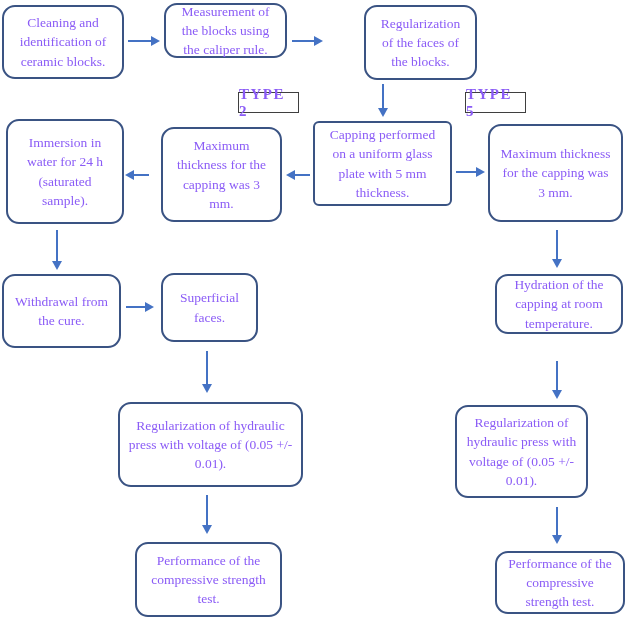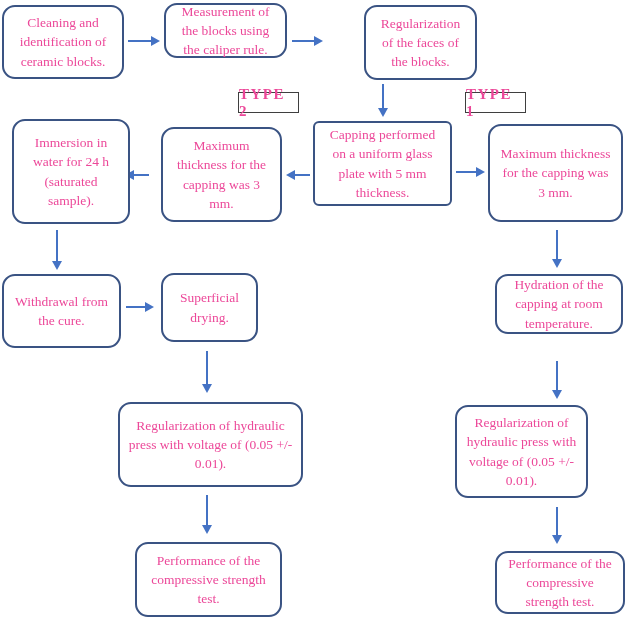--- a/index.html
+++ b/index.html
@@ -2,21 +2,21 @@
 <html><head>
 <meta charset="utf-8">
 <style>
   html, body { margin: 0; padding: 0; background: #ffffff; }
   #canvas {
     position: relative;
     width: 627px;
     height: 620px;
     background: #ffffff;
     font-family: "Liberation Serif", "DejaVu Serif", serif;
-    color: #ec4899;
+    color: #8b5cf6;
     overflow: hidden;
   }
   
   .node {
     position: absolute;
     box-sizing: border-box;
     border: 2px solid #3a5383;
     border-radius: 13px;
     background: #ffffff;
     display: flex;
@@ -26,21 +26,21 @@
     font-size: 13.5px;
     line-height: 1.42;
     padding: 4px 8px;
   }
   
   .n0  { left: 2px;   top: 5px;   width: 122px; height: 74px; }
   .n1  { left: 164px; top: 3px;   width: 123px; height: 55px; }
   .n2  { left: 328px; top: 5px;   width: 113px; height: 75px; margin-left: 36px; }
   .n3  { left: 313px; top: 121px; width: 139px; height: 85px; border-radius: 6px; }
   .n4  { left: 161px; top: 127px; width: 121px; height: 95px; padding: 4px 10px; }
-  .n5  { left: 12px;   top: 119px; width: 118px; height: 105px; }
+  .n5  { left: 6px;   top: 119px; width: 118px; height: 105px; }
   .n6  { left: 488px; top: 124px; width: 135px; height: 98px; }
   .n7  { left: 2px;   top: 274px; width: 119px; height: 74px; }
   .n8  { left: 161px; top: 273px; width: 97px;  height: 69px; }
   .n9  { left: 118px; top: 402px; width: 185px; height: 85px; }
   .n10 { left: 135px; top: 542px; width: 147px; height: 75px; }
   .n11 { left: 495px; top: 274px; width: 128px; height: 60px; }
   .n12 { left: 455px; top: 405px; width: 133px; height: 93px; }
   .n13 { left: 495px; top: 551px; width: 130px; height: 63px; }
 
   
@@ -98,34 +98,34 @@
 <div id="canvas">
 
   <div class="node n0">Cleaning and identification of ceramic blocks.</div>
   <div class="arr h right a1"></div>
   <div class="node n1">Measurement of the blocks using the caliper rule.</div>
   <div class="arr h right a2"></div>
   <div class="node n2">Regularization of the faces of the blocks.</div>
   <div class="arr v down a3"></div>
 
   <div class="type-label t2">TYPE 2</div>
-  <div class="type-label t1">TYPE 1</div>
+  <div class="type-label t1">TYPE 5</div>
 
   <div class="node n3">Capping performed on a uniform glass plate with 5 mm thickness.</div>
   <div class="arr h left a4"></div>
   <div class="node n4">Maximum thickness for the capping was 3 mm.</div>
   <div class="arr h left a5"></div>
   <div class="node n5">Immersion in water for 24 h (saturated sample).</div>
   <div class="arr h right a6"></div>
   <div class="node n6">Maximum thickness for the capping was 3 mm.</div>
 
   <div class="arr v down a7"></div>
   <div class="node n7">Withdrawal from the cure.</div>
   <div class="arr h right a8"></div>
-  <div class="node n8">Superficial drying.</div>
+  <div class="node n8">Superficial faces.</div>
   <div class="arr v down a9"></div>
   <div class="node n9">Regularization of hydraulic press with voltage of (0.05 +/- 0.01).</div>
   <div class="arr v down a10"></div>
   <div class="node n10">Performance of the compressive strength test.</div>
 
   <div class="arr v down a11"></div>
   <div class="node n11">Hydration of the capping at room temperature.</div>
   <div class="arr v down a12"></div>
   <div class="node n12">Regularization of hydraulic press with voltage of (0.05 +/- 0.01).</div>
   <div class="arr v down a13"></div>

